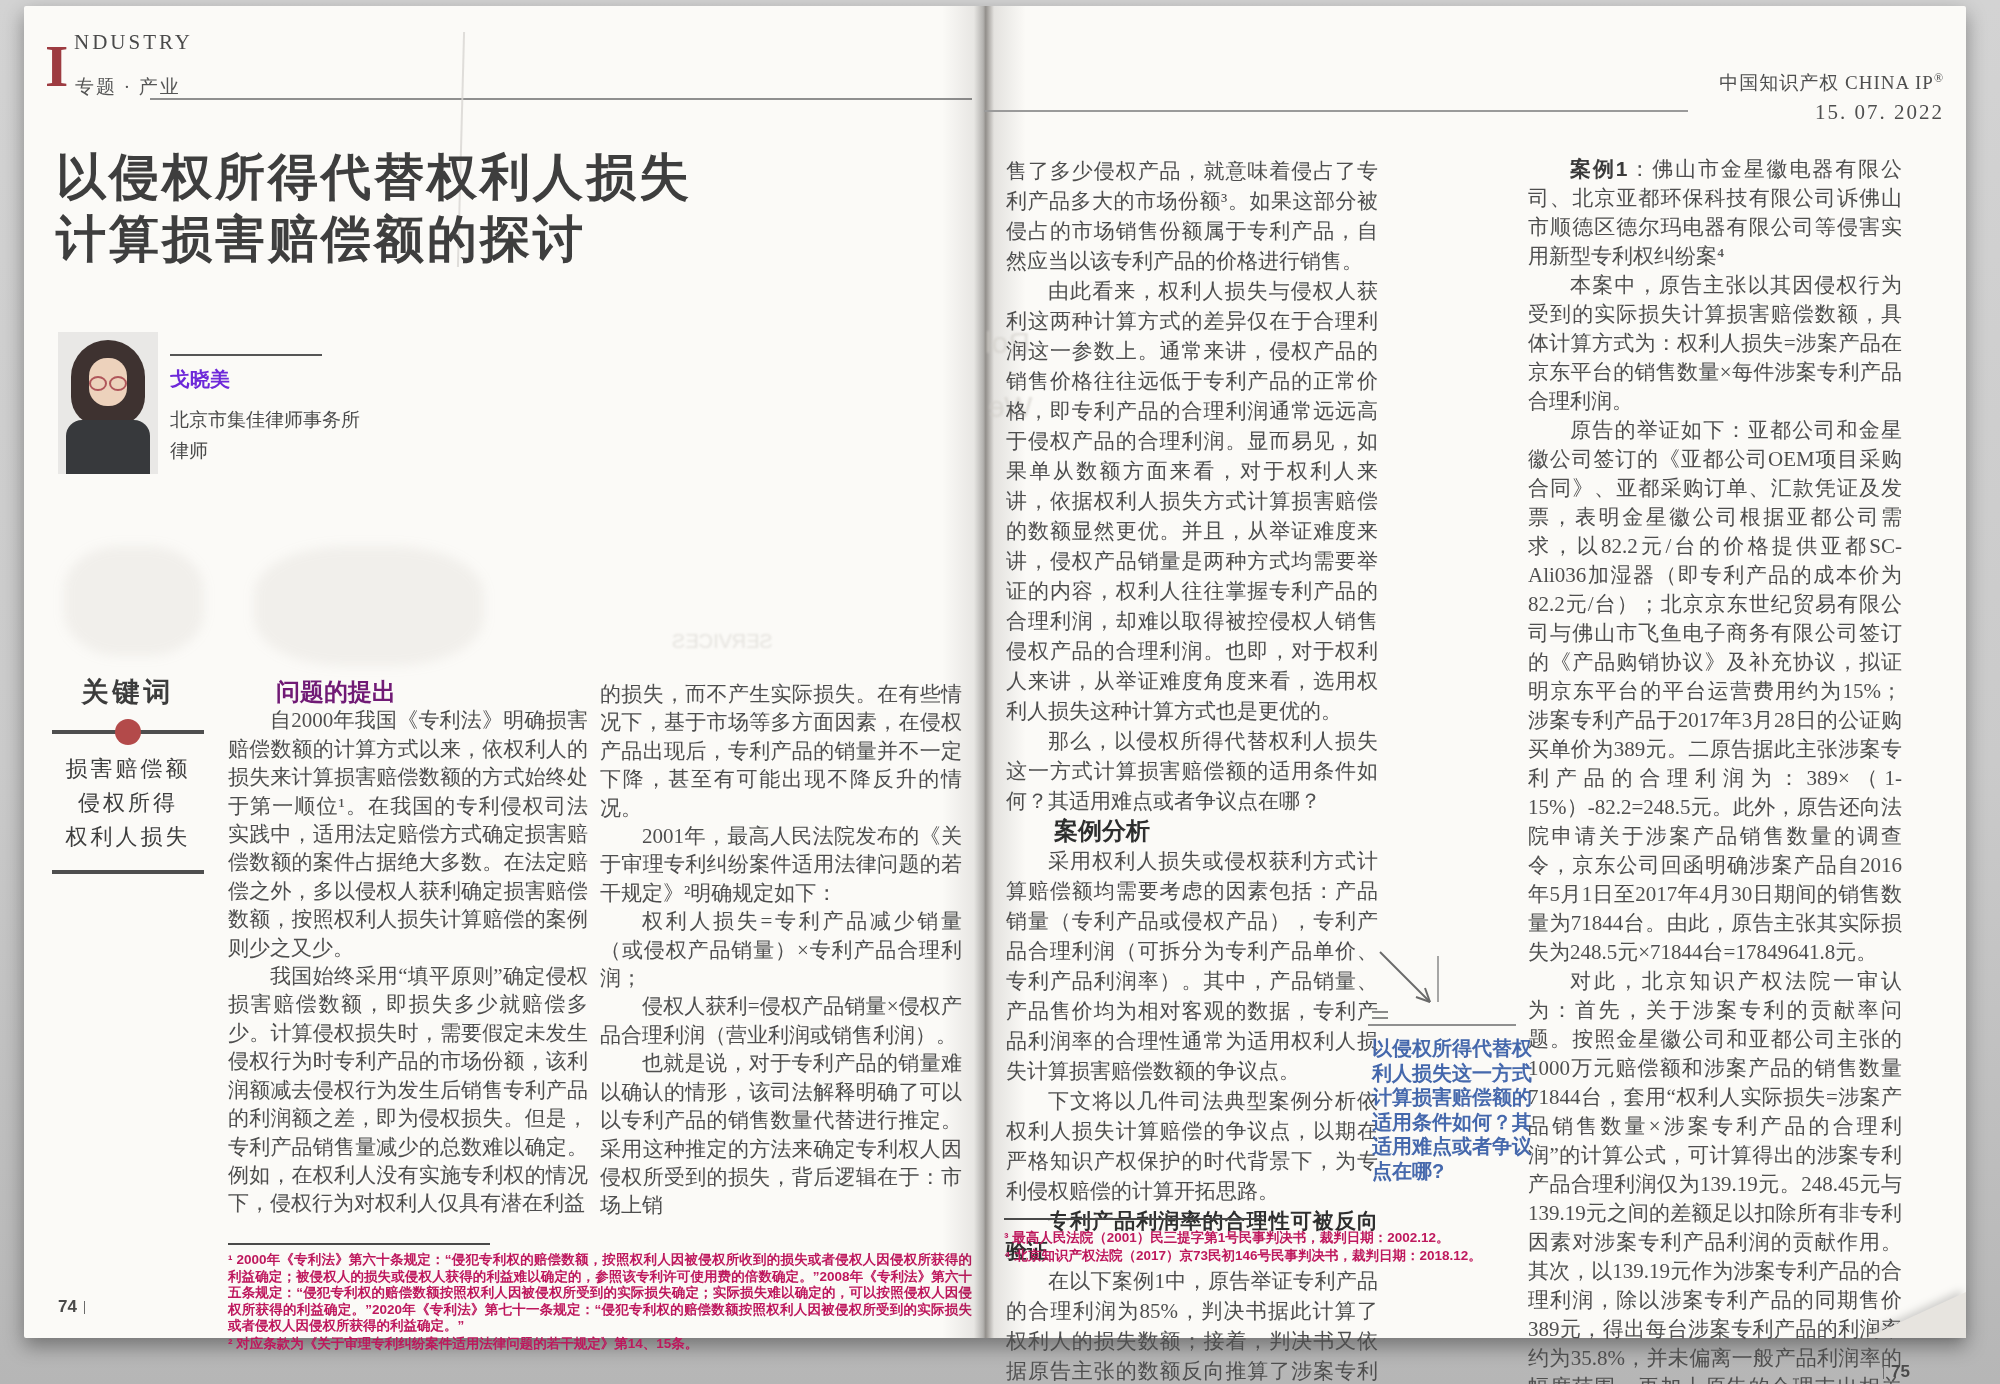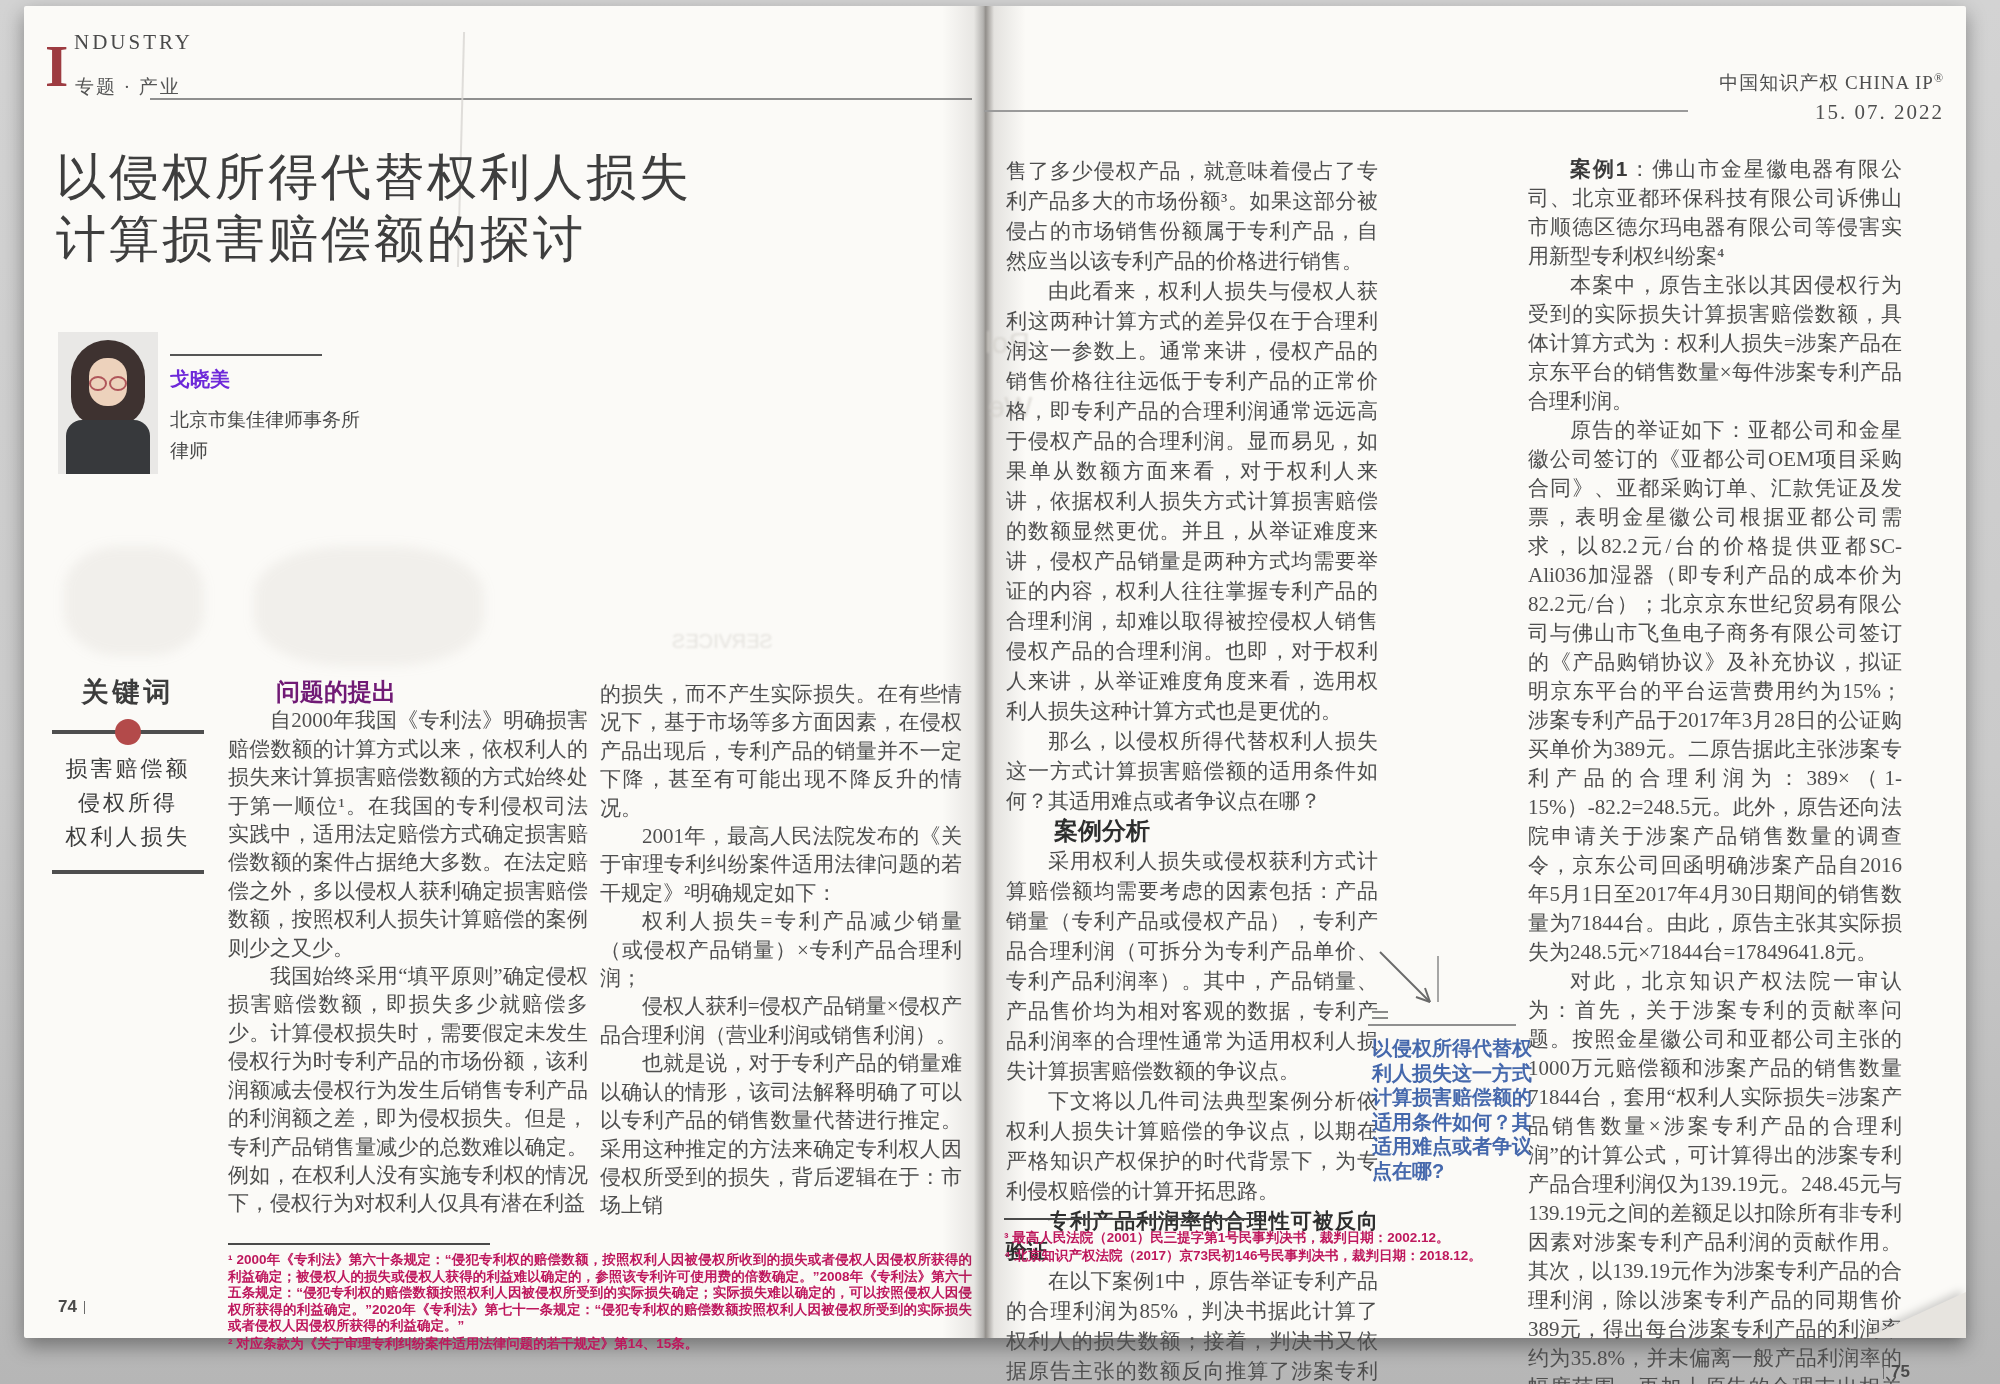--- a/index.html
+++ b/index.html
@@ -9,21 +9,21 @@
   #spread{position:absolute;left:24px;top:6px;width:1942px;height:1332px;
     background:#fbfaf7;border-radius:2px;box-shadow:0 8px 20px rgba(0,0,0,.38);}
   
   .big-i{left:21px;top:30px;font-size:60px;line-height:60px;font-weight:bold;color:#9d3b41;font-family:"Liberation Serif",serif;}
   .industry{left:50px;top:24px;font-size:21px;letter-spacing:3px;color:#4a4a4a;font-family:"Liberation Serif",serif;}
   .section-cn{left:51px;top:68px;font-size:19px;letter-spacing:2px;color:#555;}
   .hdr-line-left{left:126px;top:92px;width:822px;height:2px;background:#8f8f8f;}
   .crease{left:436px;top:26px;width:2px;height:235px;background:#d8d6d2;transform:rotate(1.5deg);opacity:.8;}
   
   .title{left:32px;top:140px;width:760px;font-family:"Liberation Sans","DejaVu Sans",sans-serif;
-    font-weight:normal;font-size:50px;line-height:62px;letter-spacing:3px;color:#3e3e3e;}
+    font-weight:bold;font-size:50px;line-height:62px;letter-spacing:3px;color:#3e3e3e;}
   .photo{left:34px;top:326px;width:100px;height:142px;background:#e9e8e6;overflow:hidden;}
   .hair{position:absolute;left:13px;top:8px;width:74px;height:86px;background:#3e3230;border-radius:38px 38px 30px 30px;}
   .face{position:absolute;left:31px;top:26px;width:38px;height:48px;background:#edd2bc;border-radius:18px;}
   .glasses{position:absolute;left:31px;top:44px;width:38px;height:12px;}
   .glasses:before,.glasses:after{content:"";position:absolute;top:0;width:14px;height:11px;border:2px solid #b0565a;border-radius:50%;}
   .glasses:before{left:0;} .glasses:after{right:0;}
   .body-suit{position:absolute;left:8px;top:88px;width:84px;height:54px;background:#37393c;border-radius:16px 16px 0 0;}
   .author-line{left:146px;top:348px;width:152px;height:2px;background:#555;}
   .author-name{left:146px;top:360px;font-size:20px;font-weight:bold;color:#6d28d9;font-family:"Liberation Sans","DejaVu Sans",sans-serif;}
   .author-org{left:146px;top:398px;width:240px;font-size:19px;line-height:31px;color:#4a4a4a;}

